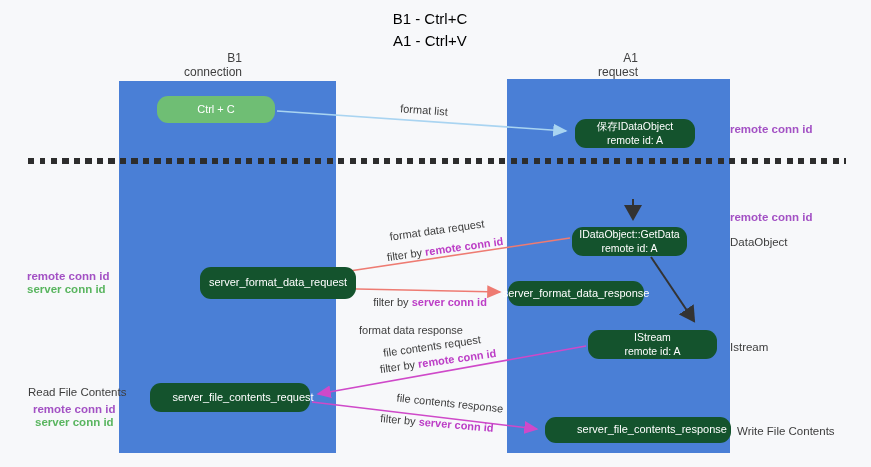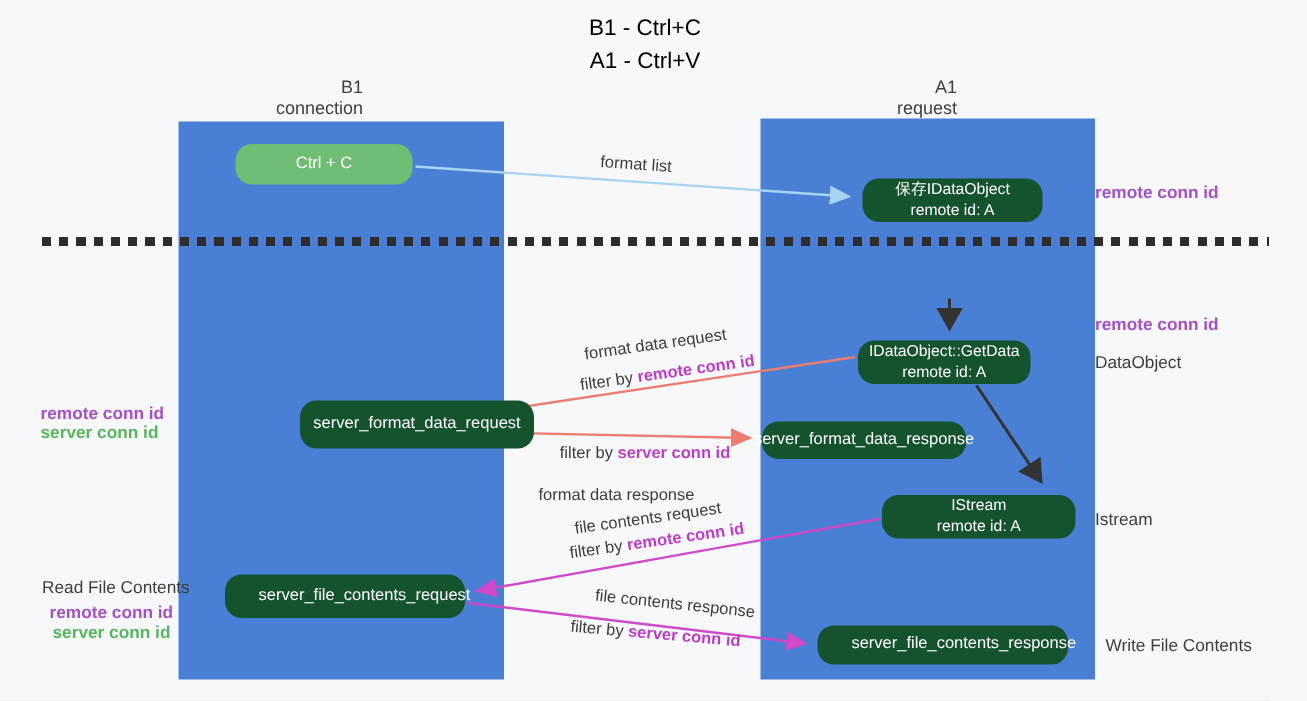--- a/index.html
+++ b/index.html
@@ -141,21 +141,21 @@
     <div class="sub">IDataObject::GetData</div>
     <div class="sub">remote id: A</div>
   </div>
   <div class="abs node orange" style="left:508px; top:281px; width:136px; height:25px;">
     <div>server_format_data_response</div>
   </div>
   <div class="abs node orange" style="left:588px; top:330px; width:129px; height:29px;">
     <div class="sub">IStream</div>
     <div class="sub">remote id: A</div>
   </div>
-  <div class="abs node orange" style="left:545px; top:417px; width:167px; height:26px;padding-left:28px;">
+  <div class="abs node orange" style="left:545px; top:417px; width:186px; height:26px;padding-left:28px;">
     <div>server_file_contents_response</div>
   </div>
 
   <div class="abs flow-label" style="left:424px; top:110px; transform:translate(-50%,-50%) rotate(4deg);">format list</div>
 
   <div class="abs flow-label" style="left:437px; top:230px; transform:translate(-50%,-50%) rotate(-8deg);">format data request</div>
   <div class="abs flow-label" style="left:445px; top:249px; transform:translate(-50%,-50%) rotate(-8deg);">
     <span>filter by </span><span class="magenta-bold">remote conn id</span>
   </div>
 

